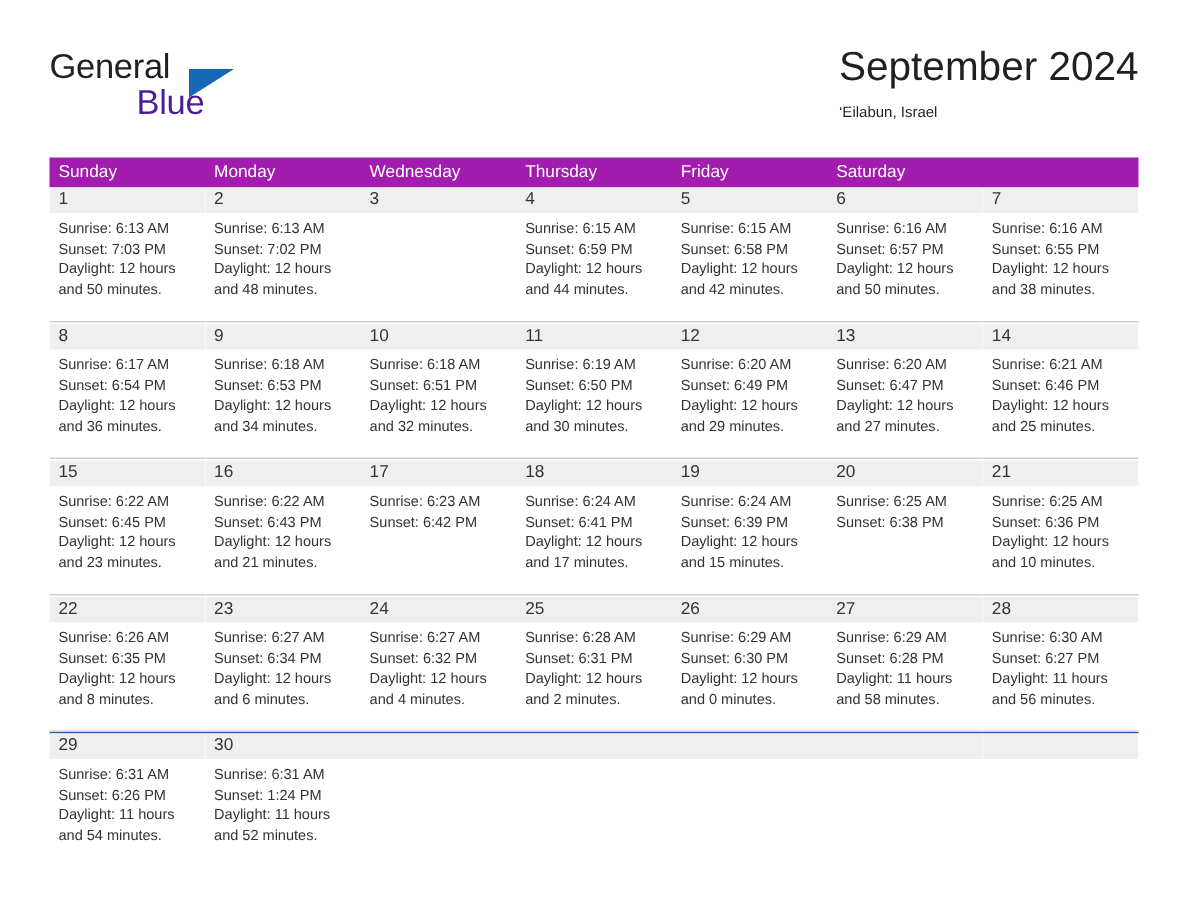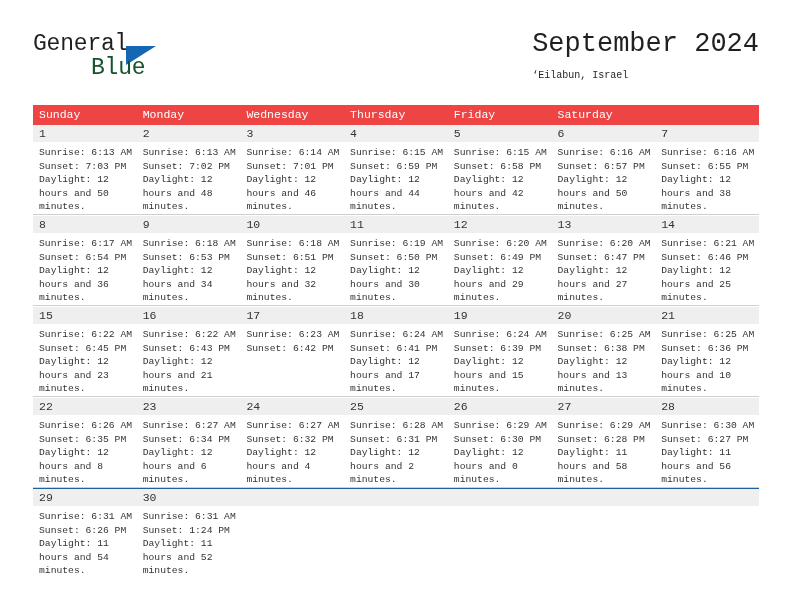--- a/index.html
+++ b/index.html
@@ -13,21 +13,20 @@
     font-family: "Liberation Sans", sans-serif;
     color: #222222;
     overflow: hidden;
   }
 
   .page {
     position: relative;
     width: 792px;
     height: 612px;
     box-sizing: border-box;
-    font-family: Liberation Mono, monospace;
   }
 
   
   .header {
     position: absolute;
     left: 0;
     top: 0;
     width: 792px;
     height: 100px;
   }
@@ -57,21 +56,21 @@
     height: 0;
     border-left: 30px solid #1567b3;
     border-bottom: 19px solid transparent;
   }
   .logo-blue {
     position: absolute;
     left: 58px;
     top: 24px;
     font-size: 23px;
     letter-spacing: -0.2px;
-    color: #14532d;
+    color: #4c1d95;
     line-height: 26px;
     white-space: nowrap;
   }
 
   .title-block {
     position: absolute;
     right: 33px;
     top: 28px;
   }
   .cal-title {
@@ -94,21 +93,21 @@
     position: absolute;
     left: 33px;
     top: 105px;
     width: 726px;
   }
 
   .weekday-row {
     display: flex;
     width: 726px;
     height: 20px;
-    background: #ef4444;
+    background: #a21caf;
   }
   .weekday-cell {
     flex: 0 0 103.714px;
     width: 103.714px;
     box-sizing: border-box;
     padding-left: 6px;
     color: #ffffff;
     font-size: 11.5px;
     line-height: 20px;
     white-space: nowrap;
@@ -209,25 +208,20 @@
       <div class="day-cell">
         <div class="day-number-band">2</div>
         <div class="day-body">
           <div>Sunrise: 6:13 AM</div>
           <div>Sunset: 7:02 PM</div>
           <div class="daylight-line">Daylight: 12 hours and 48 minutes.</div>
         </div>
       </div>
       <div class="day-cell">
         <div class="day-number-band">3</div>
-        <div class="day-body">
-          <div>Sunrise: 6:14 AM</div>
-          <div>Sunset: 7:01 PM</div>
-          <div class="daylight-line">Daylight: 12 hours and 46 minutes.</div>
-        </div>
       </div>
       <div class="day-cell">
         <div class="day-number-band">4</div>
         <div class="day-body">
           <div>Sunrise: 6:15 AM</div>
           <div>Sunset: 6:59 PM</div>
           <div class="daylight-line">Daylight: 12 hours and 44 minutes.</div>
         </div>
       </div>
       <div class="day-cell">
@@ -353,21 +347,20 @@
           <div>Sunrise: 6:24 AM</div>
           <div>Sunset: 6:39 PM</div>
           <div class="daylight-line">Daylight: 12 hours and 15 minutes.</div>
         </div>
       </div>
       <div class="day-cell">
         <div class="day-number-band">20</div>
         <div class="day-body">
           <div>Sunrise: 6:25 AM</div>
           <div>Sunset: 6:38 PM</div>
-          <div class="daylight-line">Daylight: 12 hours and 13 minutes.</div>
         </div>
       </div>
       <div class="day-cell">
         <div class="day-number-band">21</div>
         <div class="day-body">
           <div>Sunrise: 6:25 AM</div>
           <div>Sunset: 6:36 PM</div>
           <div class="daylight-line">Daylight: 12 hours and 10 minutes.</div>
         </div>
       </div>

